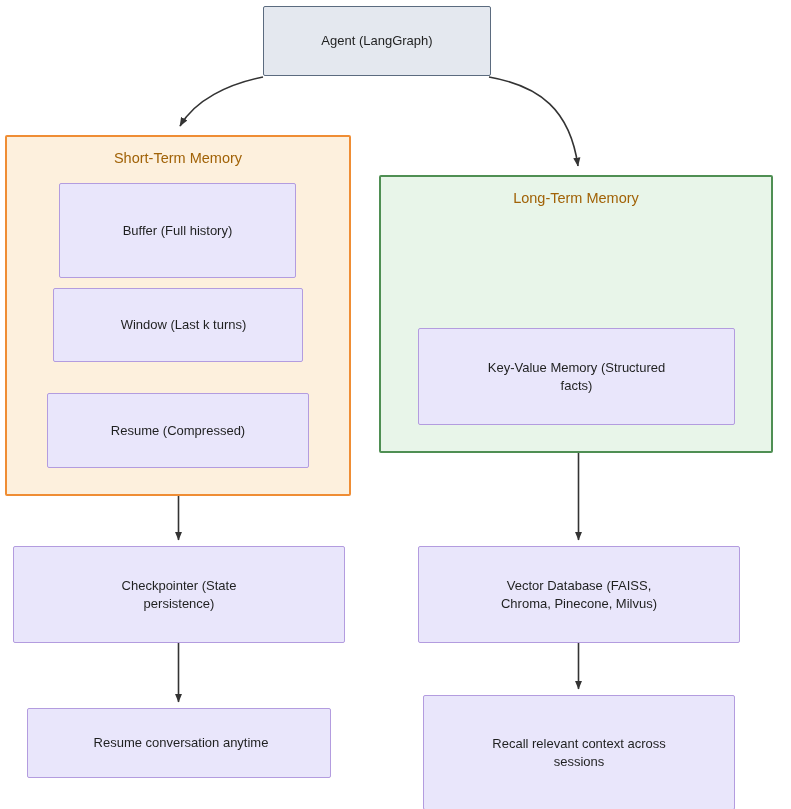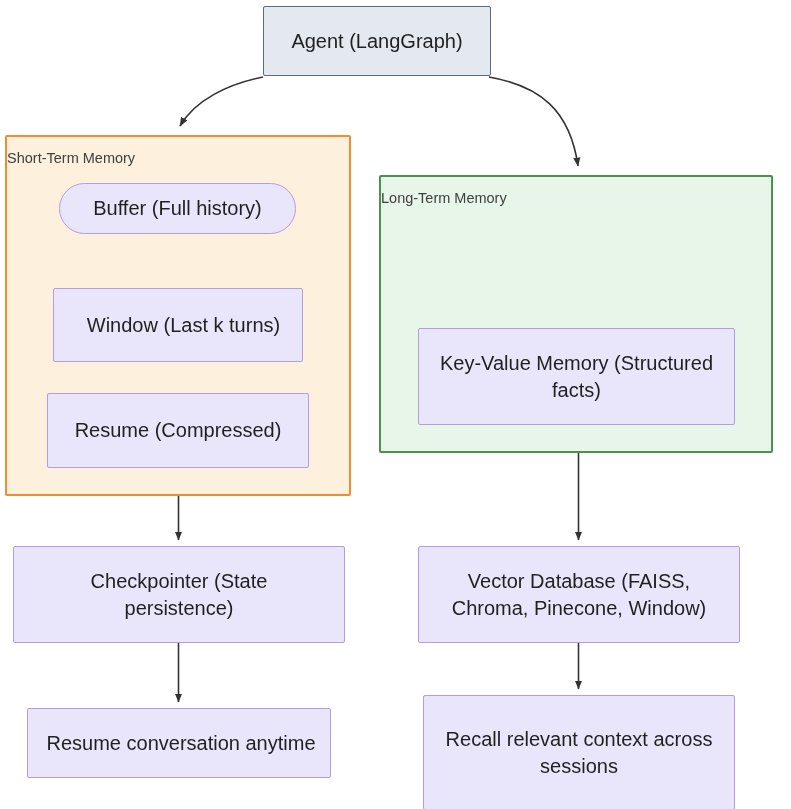--- a/index.html
+++ b/index.html
@@ -28,21 +28,21 @@
   }
   .node {
     position: absolute;
     box-sizing: border-box;
     display: flex;
     align-items: center;
     justify-content: center;
     text-align: center;
     line-height: 1.35;
     color: #1f2020;
-    font-size: 20px;
+    font-size: 13px;
     padding: 4px 8px;
   }
   .node .label {
     display: block;
     white-space: pre-line;
   }
   
   .node-root {
     background: #e4e8ef;
     border: 1.6px solid #5b6b7f;
@@ -65,21 +65,22 @@
     border: 2px solid #ef8d34;
   }
   .cluster-green {
     background: #e8f5e9;
     border: 2px solid #4f8f53;
   }
   .cluster-title {
     position: absolute;
     left: 0;
     right: 0;
-    color: #404040;
+    text-align: center;
+    color: #a16207;
     font-size: 14.5px;
   }
 </style>
 </head>
 <body>
 
 <div id="canvas">
 
   <svg id="edges" viewBox="0 0 791 809" xmlns="http://www.w3.org/2000/svg">
     <defs>
@@ -102,21 +103,21 @@
   </svg>
 
   <div class="node node-root" style="left:263px; top:6px; width:228px; height:70px;">
     <span class="label">Agent (LangGraph)</span>
   </div>
 
   <div class="cluster cluster-orange" style="left:5px; top:135px; width:346px; height:361px;">
     <div class="cluster-title" style="top:13px;">Short-Term Memory</div>
   </div>
 
-  <div class="node node-proc" style="left:59px; top:183px; width:237px; height:51px;border-radius:32px;">
+  <div class="node node-proc" style="left:59px; top:183px; width:237px; height:95px;">
     <span class="label">Buffer (Full history)</span>
   </div>
 
   <div class="node node-proc" style="left:53px; top:288px; width:250px; height:74px;padding-left:19px;">
     <span class="label">Window (Last k turns)</span>
   </div>
 
   <div class="node node-proc" style="left:47px; top:393px; width:262px; height:75px;">
     <span class="label">Resume (Compressed)</span>
   </div>
@@ -135,21 +136,21 @@
     <span class="label">Checkpointer (State
 persistence)</span>
   </div>
 
   <div class="node node-proc" style="left:27px; top:708px; width:304px; height:70px;padding-left:12px;">
     <span class="label">Resume conversation anytime</span>
   </div>
 
   <div class="node node-proc" style="left:418px; top:546px; width:322px; height:97px;">
     <span class="label">Vector Database (FAISS,
-Chroma, Pinecone, Window)</span>
+Chroma, Pinecone, Milvus)</span>
   </div>
 
   <div class="node node-proc" style="left:423px; top:695px; width:312px; height:115px;">
     <span class="label">Recall relevant context across
 sessions</span>
   </div>
 
 </div>
 
 </body></html>

